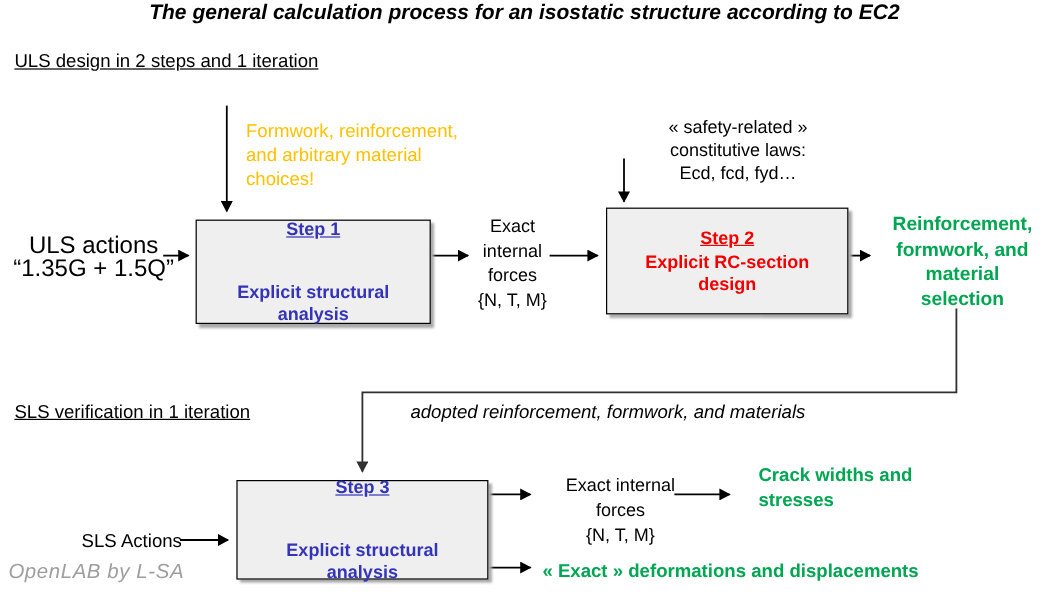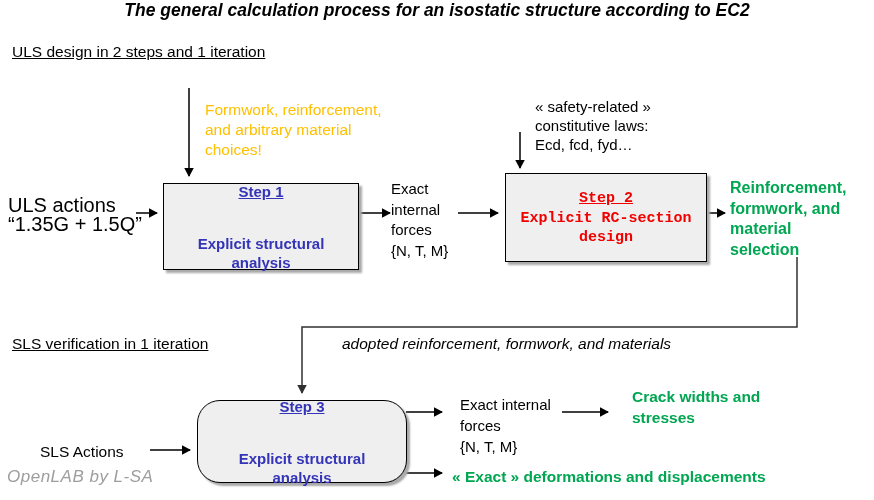--- a/index.html
+++ b/index.html
@@ -1,37 +1,37 @@
 <!DOCTYPE html>
 <html style="--navy: #3434B8; --red: #F20000; --green: #00A651; --yellow: #FFC000; --muted: #9E9E9E; --box_fill: #EFEFEF;"><head>
 <meta charset="utf-8">
 <style>
   html,body { margin:0; padding:0; background:#fff; }
   .canvas {
     position:relative; width:874px; height:500px; background:#fff;
     font-family:"Liberation Sans", sans-serif; color:#000; overflow:hidden;
   }
   .t { position:absolute; white-space:pre-line; font-size:15px; line-height:20px; }
-  .center { }
+  .center { text-align:center; }
   .title { font-weight:bold; font-style:italic; font-size:17.5px; width:874px; text-align:center; white-space:nowrap; }
   .heading { font-size:15.5px; text-decoration:underline; white-space:nowrap;text-align:right; }
   .yellow { color:var(--yellow,#FFC000); }
   .green  { color:var(--green,#00A651); font-weight:bold; }
   .muted  { color:var(--muted,#9E9E9E); font-style:italic; font-size:17px; letter-spacing:0.5px; }
   .italic { font-style:italic; }
   .stepbox {
     position:absolute; background:var(--box_fill,#EFEFEF);
     border:1.5px solid #000; box-shadow:3px 3px 2px #a9a9a9;
     display:flex; flex-direction:column; align-items:center; justify-content:center;
     text-align:center; font-weight:bold; font-size:15px; line-height:19px;
   }
   .step-title { text-decoration:underline; margin-bottom:1px; }
   .step-body { white-space:pre-line; }
   .navy-text { color:var(--navy,#3434B8);gap:32px; }
-  .red-text  { color:var(--red,#F20000);font-family:Liberation Mono, monospace; }
+  .red-text  { color:var(--red,#F20000); }
   svg.flow { position:absolute; left:0; top:0; pointer-events:none; }
 </style>
 </head>
 <body>
 
 <div class="canvas">
 
   <svg class="flow" width="874" height="500" viewBox="0 0 874 500">
     <defs>
       <marker id="ah" markerWidth="11" markerHeight="10" refX="8.5" refY="5" orient="auto" markerUnits="userSpaceOnUse">
@@ -88,23 +88,23 @@
 
   <div class="t center green" style="left:730px; top:178px; width:144px; line-height:20.5px; font-size:16px;">Reinforcement,
 formwork, and
 material
 selection</div>
 
   <div class="t heading" style="left:12px; top:334px;">SLS verification in 1 iteration</div>
 
   <div class="t italic" style="left:342px; top:334px; font-size:15.5px; white-space:nowrap;">adopted reinforcement, formwork, and materials</div>
 
-  <div class="t" style="left:40px; top:442px; font-size:15.5px; white-space:nowrap;">SLS Actions</div>
+  <div class="t" style="left:68px; top:442px; font-size:15.5px; white-space:nowrap;">SLS Actions</div>
 
-  <div class="stepbox navy-text" style="left:197px; top:400px; width:208px; height:81px;border-radius:23px;">
+  <div class="stepbox navy-text" style="left:197px; top:400px; width:208px; height:81px;">
     <div class="step-title">Step 3</div>
     <div class="step-body">Explicit structural
 analysis</div>
   </div>
 
   <div class="t center" style="left:460px; top:394px; width:114px; line-height:21px;">Exact internal
 forces
 {N, T, M}</div>
 
   <div class="t green" style="left:452px; top:467px; font-size:15.5px; white-space:nowrap;">« Exact » deformations and displacements</div>

